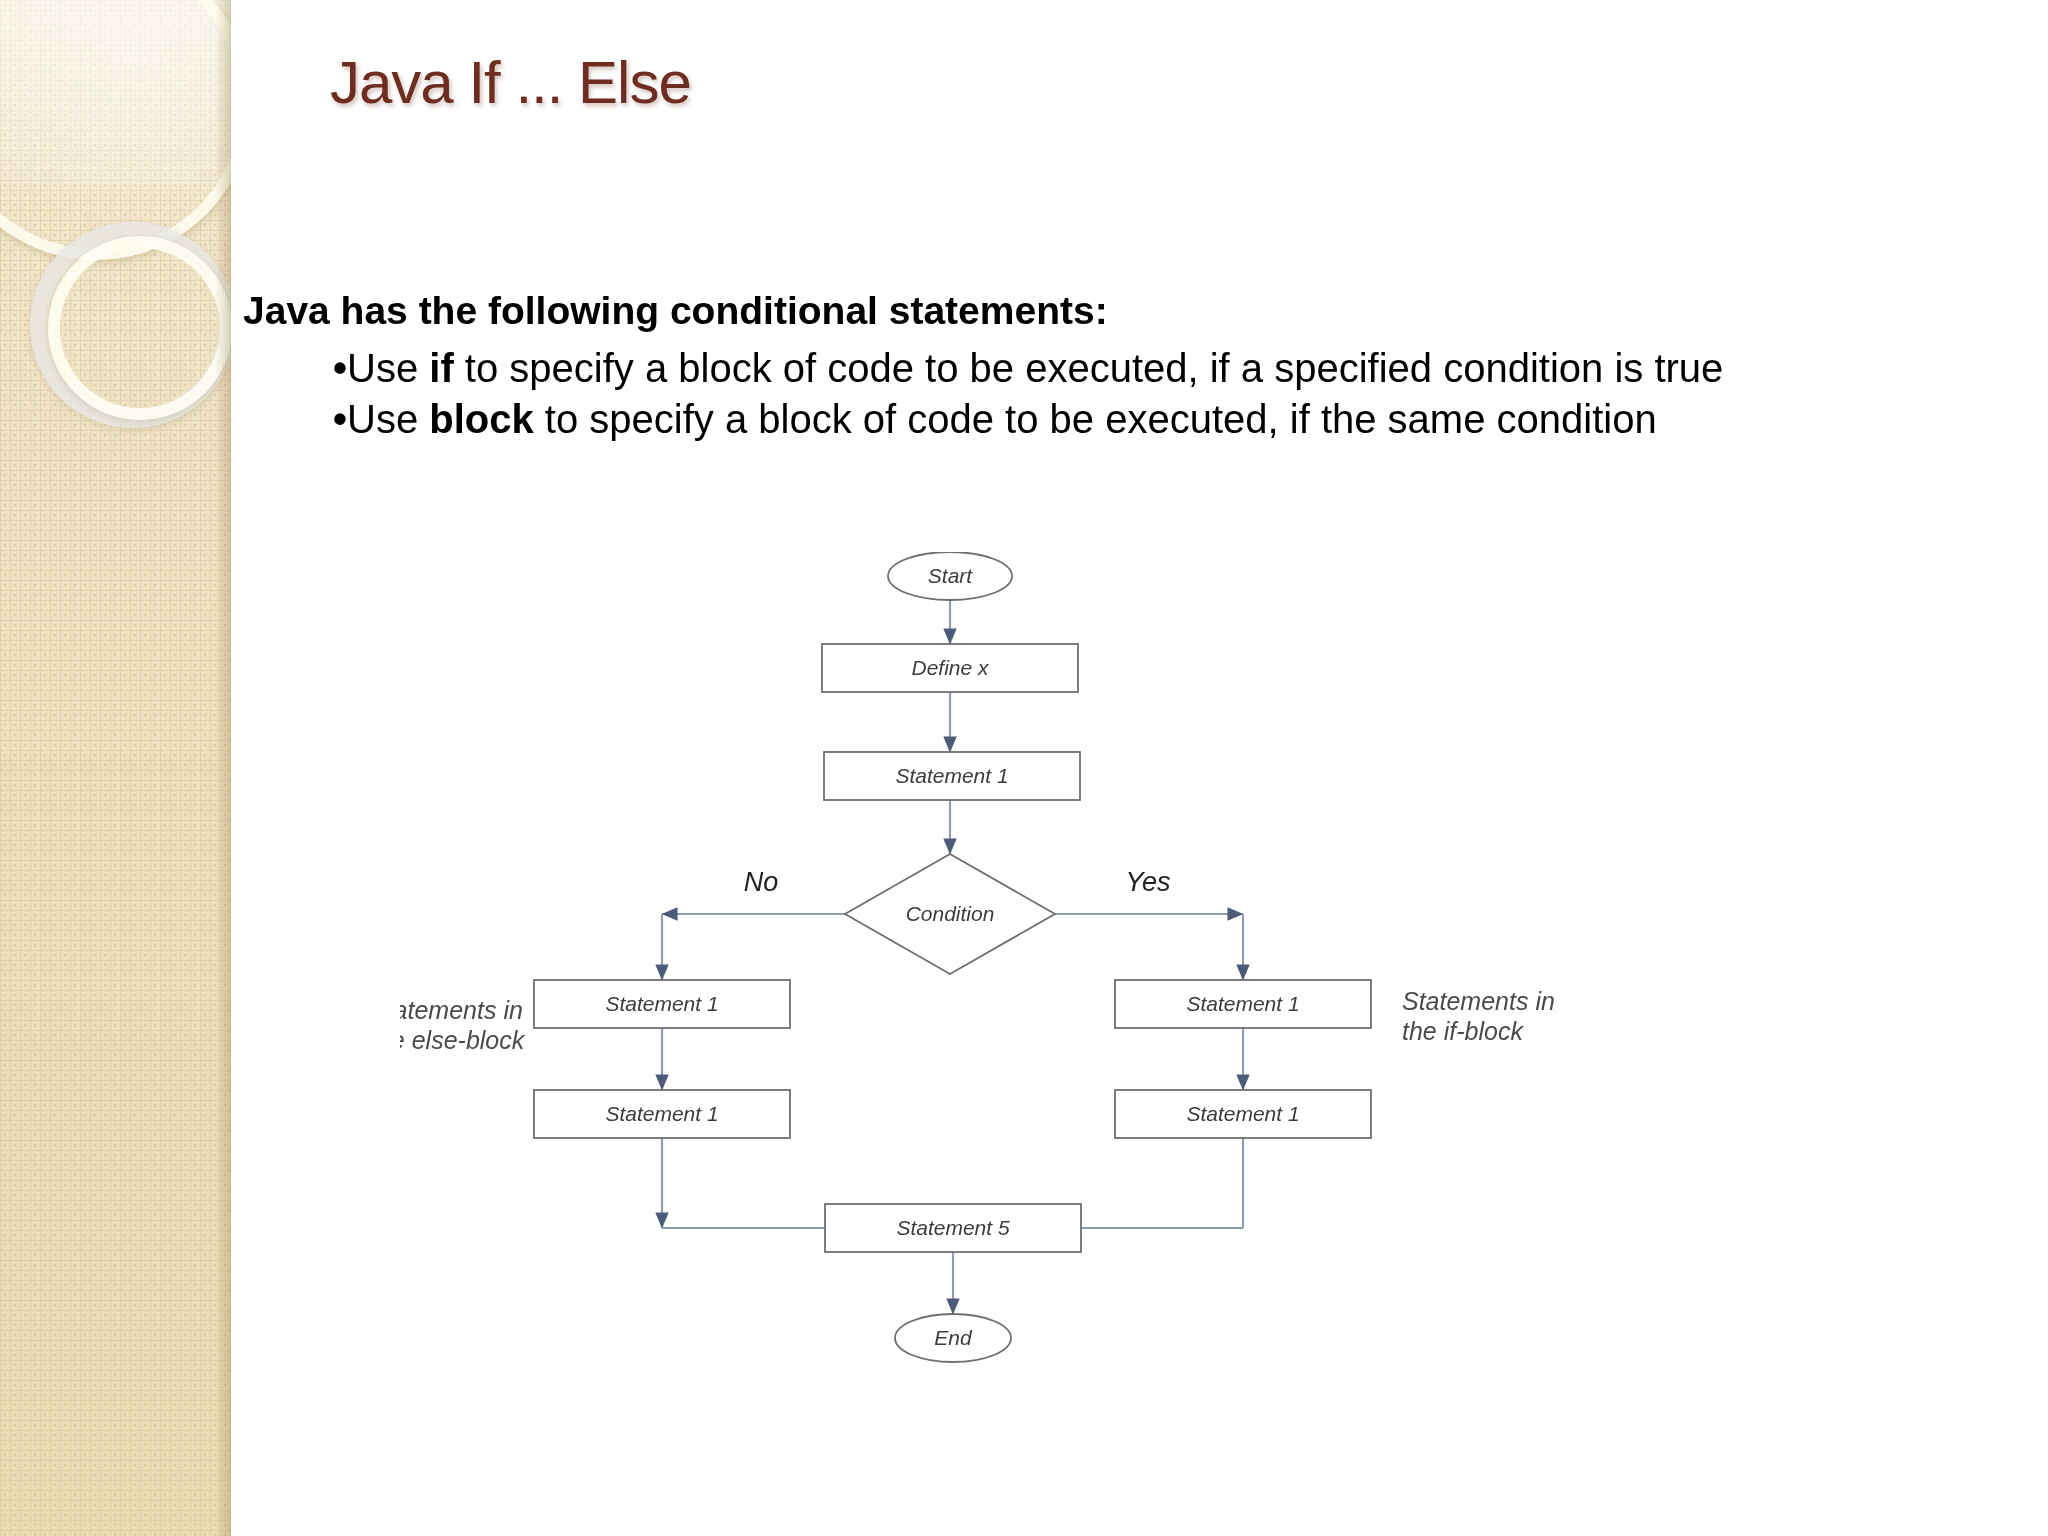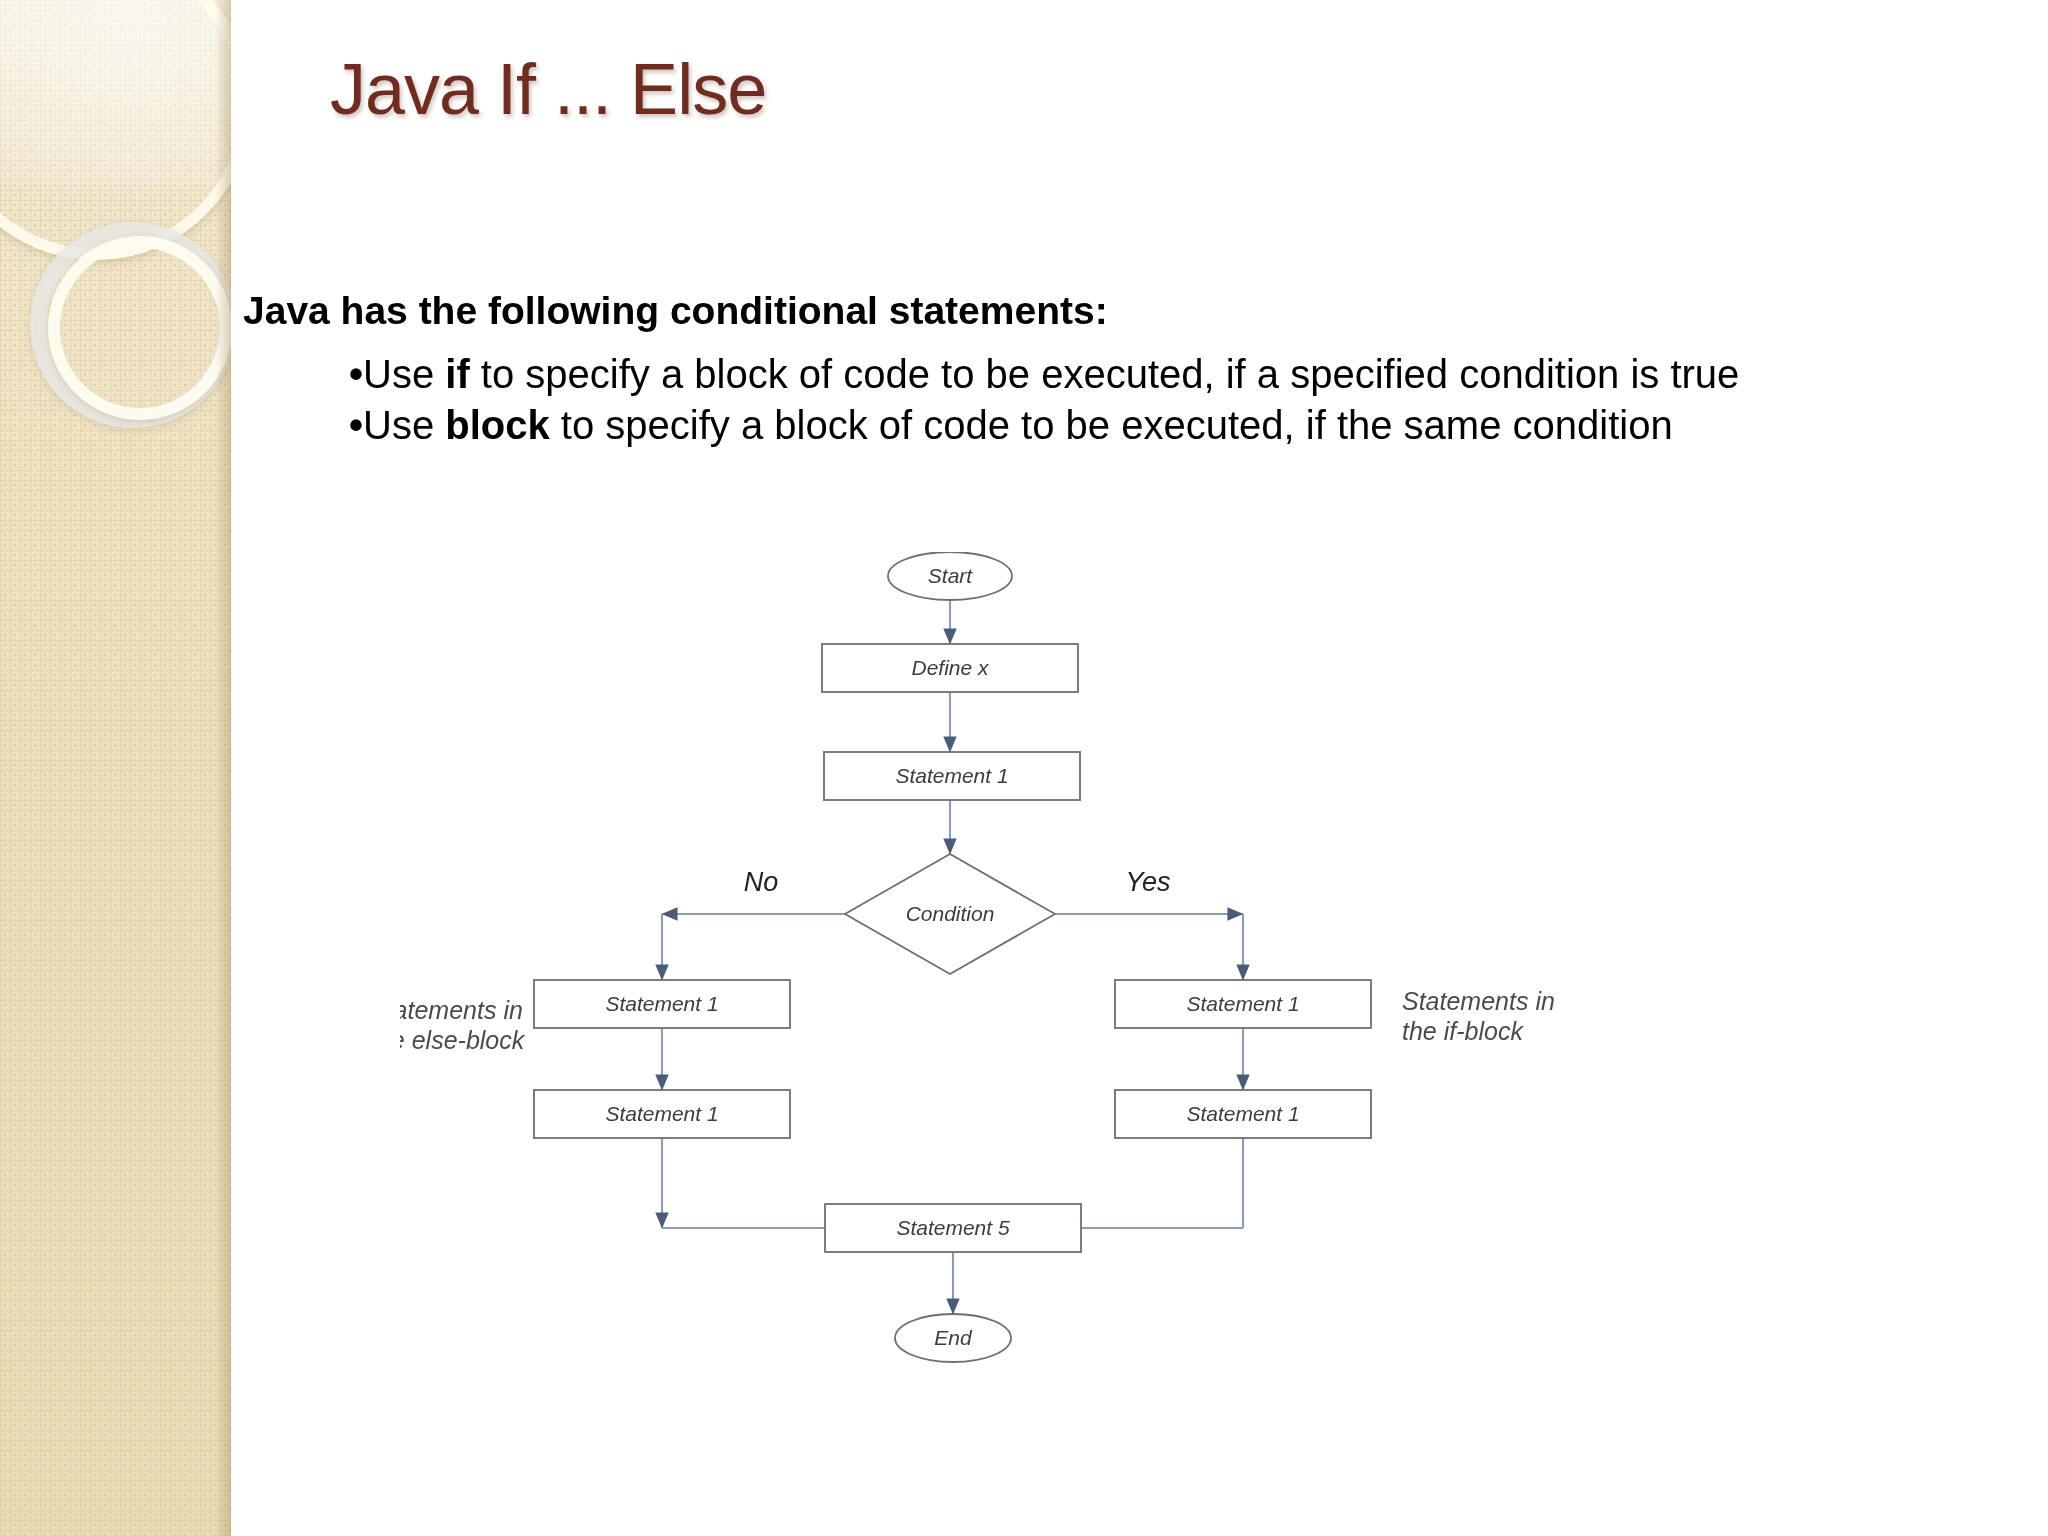--- a/index.html
+++ b/index.html
@@ -70,21 +70,21 @@
     right: 0; top: 0;
     width: 16px; height: 100%;
     background: linear-gradient(90deg, rgba(180,156,108,0), rgba(165,141,95,.40));
   }
 
   
   #title {
     position: absolute;
     left: 330px;
     top: 48px;
-    font-size: 72px;
+    font-size: 60px;
     font-weight: 400;
     color: #6e2d20;
     letter-spacing: -1px;
     text-shadow: 2px 3px 4px rgba(120,80,60,.35);
     white-space: nowrap;
   }
 
   
   #body-copy {
     position: absolute;
@@ -93,21 +93,21 @@
     width: 1790px;
     color: #000000;
   }
   .lead {
     font-size: 39px;
     font-weight: bold;
     line-height: 1.18;
     margin: 0 0 10px 0;
   }
   .bullets {
-    margin: 16px;
+    margin: 0;
     padding: 0 0 0 106px;
     list-style: none;
   }
   .bullets li {
     font-size: 40px;
     line-height: 1.22;
     margin: 0 0 2px 0;
     text-indent: -16px;
   }
   .bullets li .dot { font-weight: 700; }

